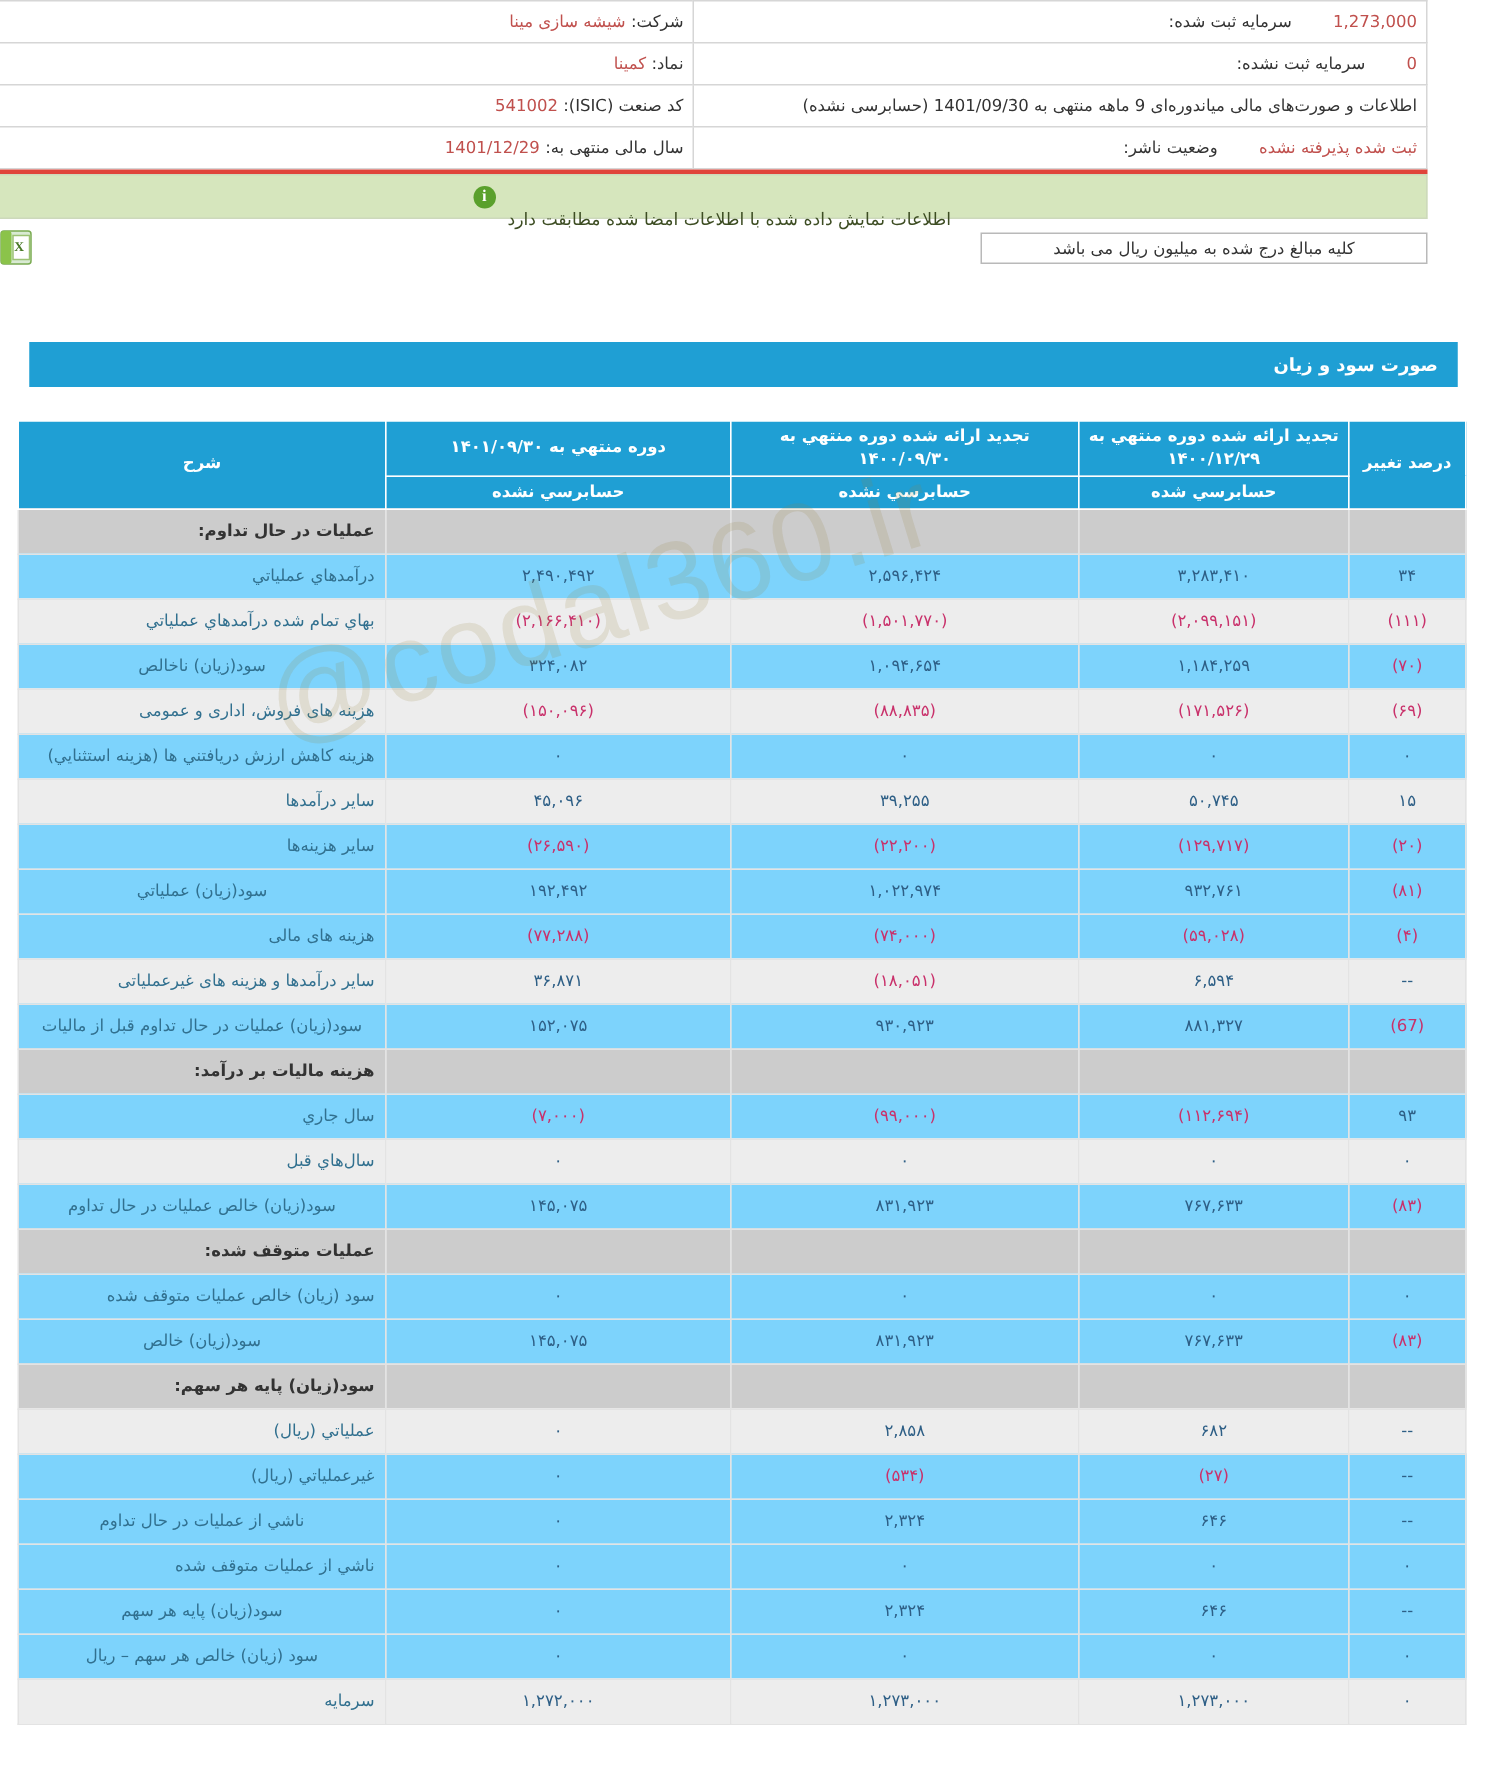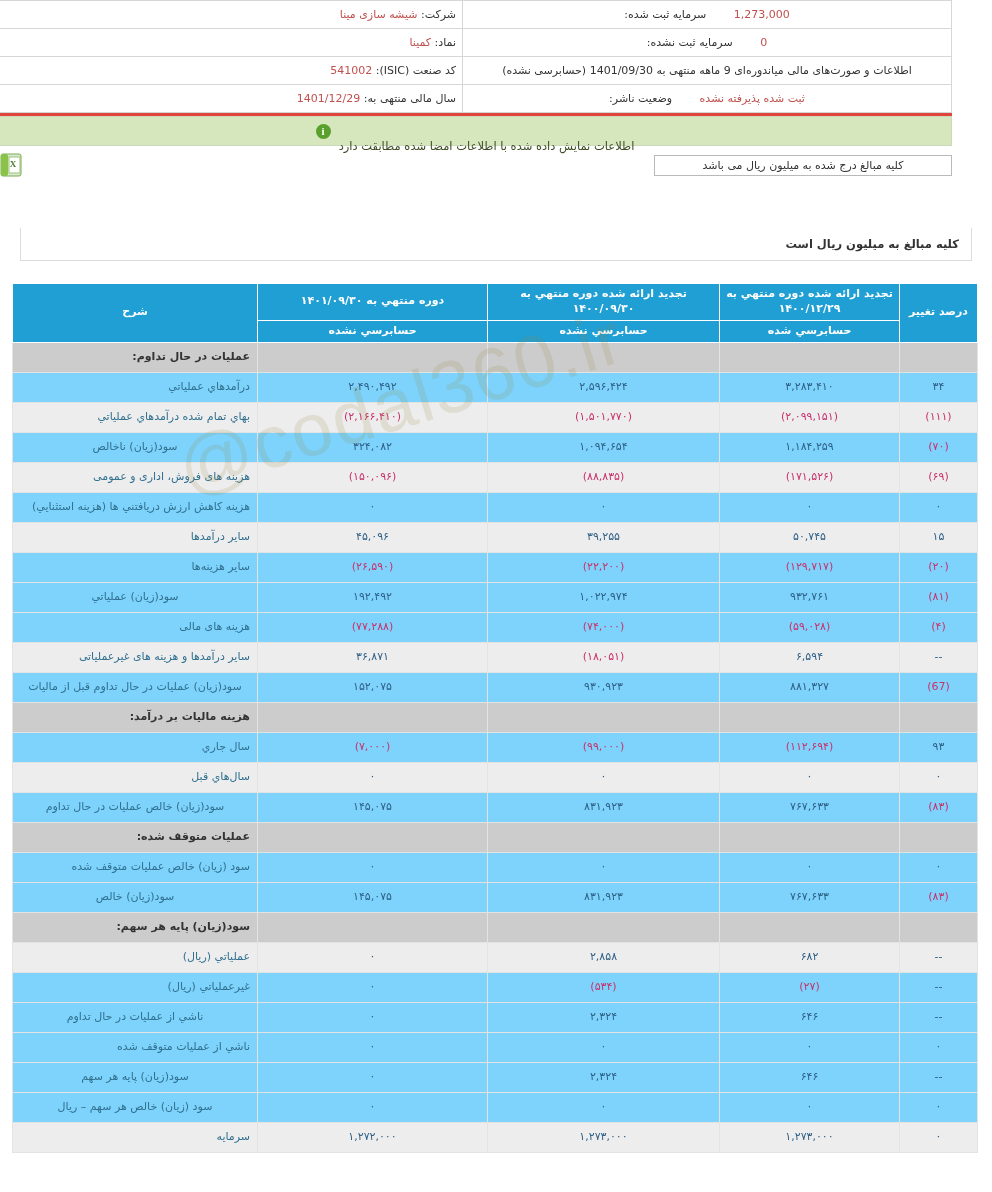--- a/index.html
+++ b/index.html
@@ -23,21 +23,21 @@
   .ident td{
     border:1px solid #d6d6d6;
     height:23px;
     padding:2px 6px;
     font-size:11px;
     color:#333;
     vertical-align:middle;
     white-space:nowrap;
   }
   .ident td.r{width:476px;text-align:right;}
-  .ident td.l{width:476px;text-align:center;}
+  .ident td.l{width:476px;text-align:right;}
   .val-orange{color:#c0504d;padding-left:24px;}
   .redline{
     width:952px;margin:0 40px 0 0;height:3px;background:#e0443a;
   }
 
   
   .infobar{
     width:952px;margin:0 40px 0 0;
     background:#d6e6bd;
     border:1px solid #cdd9bb;
@@ -199,21 +199,21 @@
         <rect x="1" y="1" width="20" height="22" rx="2" fill="#d9ead3" stroke="#7aab52"></rect>
         <rect x="1" y="1" width="7" height="22" rx="2" fill="#8bc34a"></rect>
         <rect x="9" y="4" width="11" height="16" fill="#ffffff" stroke="#9cc274"></rect>
         <text x="13" y="14" font-size="9" font-family="Liberation Serif, serif" fill="#4a7a28" text-anchor="middle" font-weight="bold">X</text>
       </svg>
     </div>
   </div>
 
   <div class="spacer-lg"></div>
 
-  <div class="subband">کلیه مبالغ به میلیون ریال است</div>
+  <div class="band">صورت سود و زیان</div>
 
   <div class="tblwrap">
     <table class="fin">
       <colgroup>
         <col class="c-pct">
           <col class="c-v3">
           <col class="c-v2">
           <col class="c-v1">
           <col class="c-desc">
       </colgroup>

